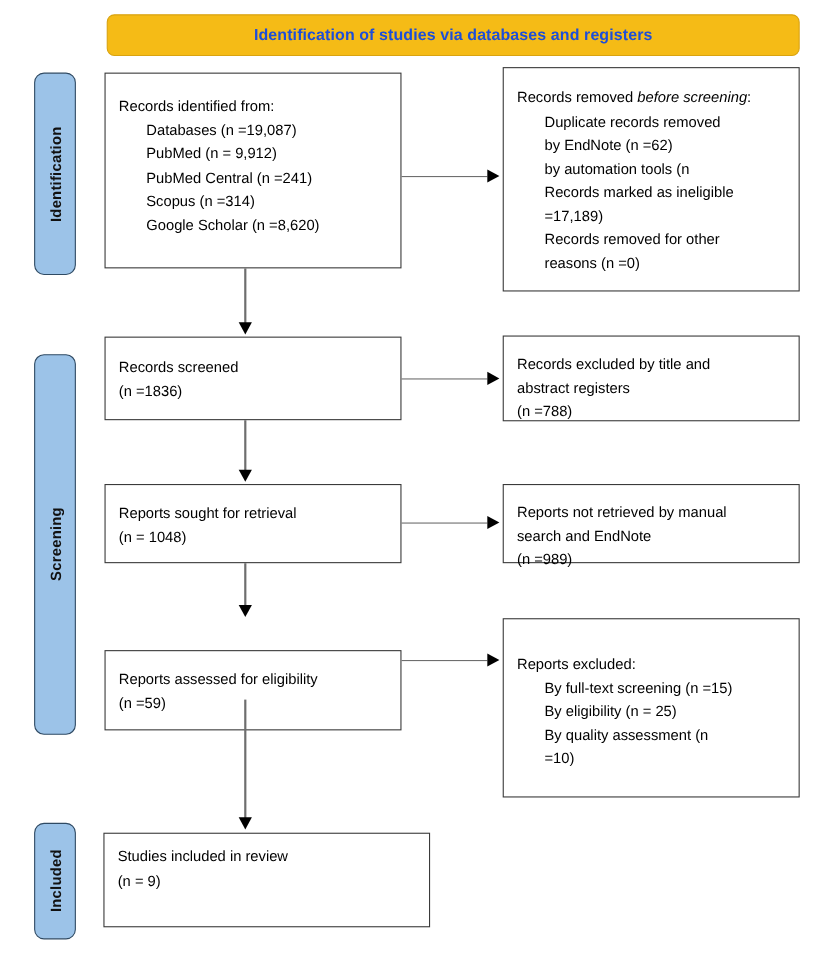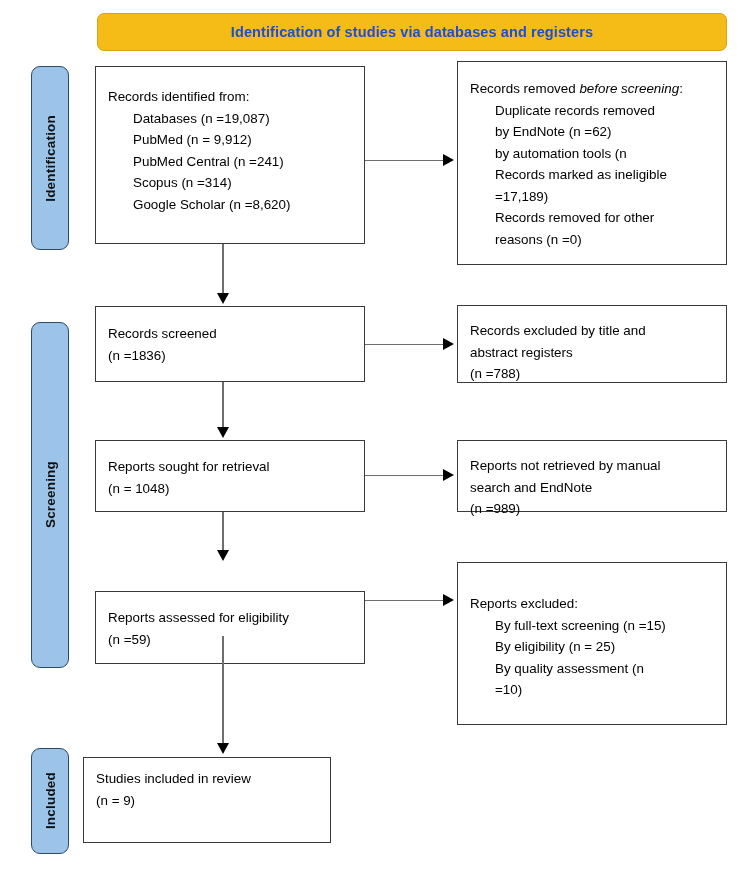--- a/index.html
+++ b/index.html
@@ -83,21 +83,21 @@
     white-space: pre-wrap;
   }
   .indent-1 { padding-left: 25px; }
   .it { font-style: italic; margin-top: 11px; }
 
   
   #box-identified   { left: 95px; top: 66px;  width: 270px; height: 178px; padding-top: 19px; }
   #box-screened     { left: 95px; top: 306px; width: 270px; height: 76px; padding-top: 16px; }
   #box-sought       { left: 95px; top: 440px; width: 270px; height: 72px; padding-top: 15px; }
   #box-assessed     { left: 95px; top: 563px; width: 270px; height: 73px; padding-top: 15px; margin-top: 28px; }
-  #box-included     { left: 83px; top: 757px; width: 248px; height: 86px; }
+  #box-included     { left: 94px; top: 757px; width: 297px; height: 86px; }
 
   
   #box-removed      { left: 457px; top: 61px;  width: 270px; height: 204px; padding-top: 16px; }
   #box-excluded-ta  { left: 457px; top: 305px; width: 270px; height: 78px; padding-top: 14px; }
   #box-notretrieved { left: 457px; top: 440px; width: 270px; height: 72px; padding-top: 14px; }
   #box-excluded-rep { left: 457px; top: 562px; width: 270px; height: 163px; padding-top: 30px; }
 
   
   .conn { position: absolute; }
   .vline {

